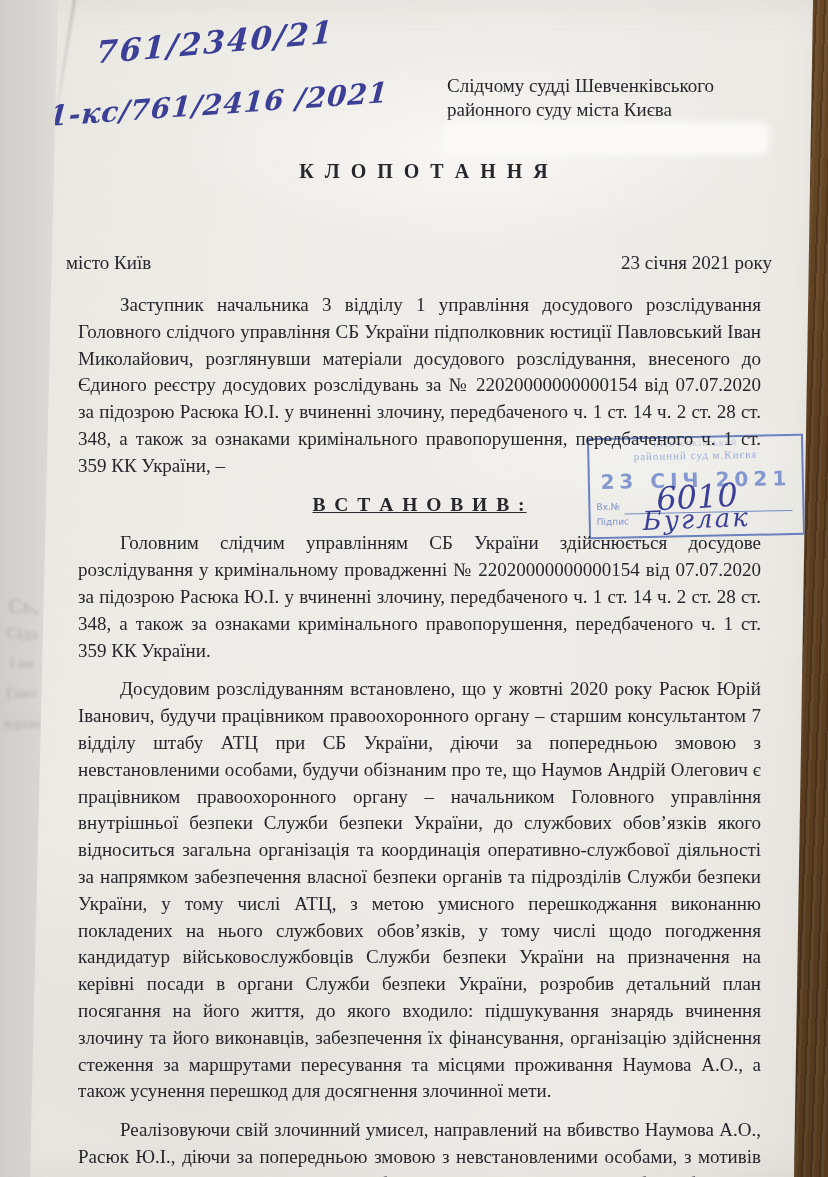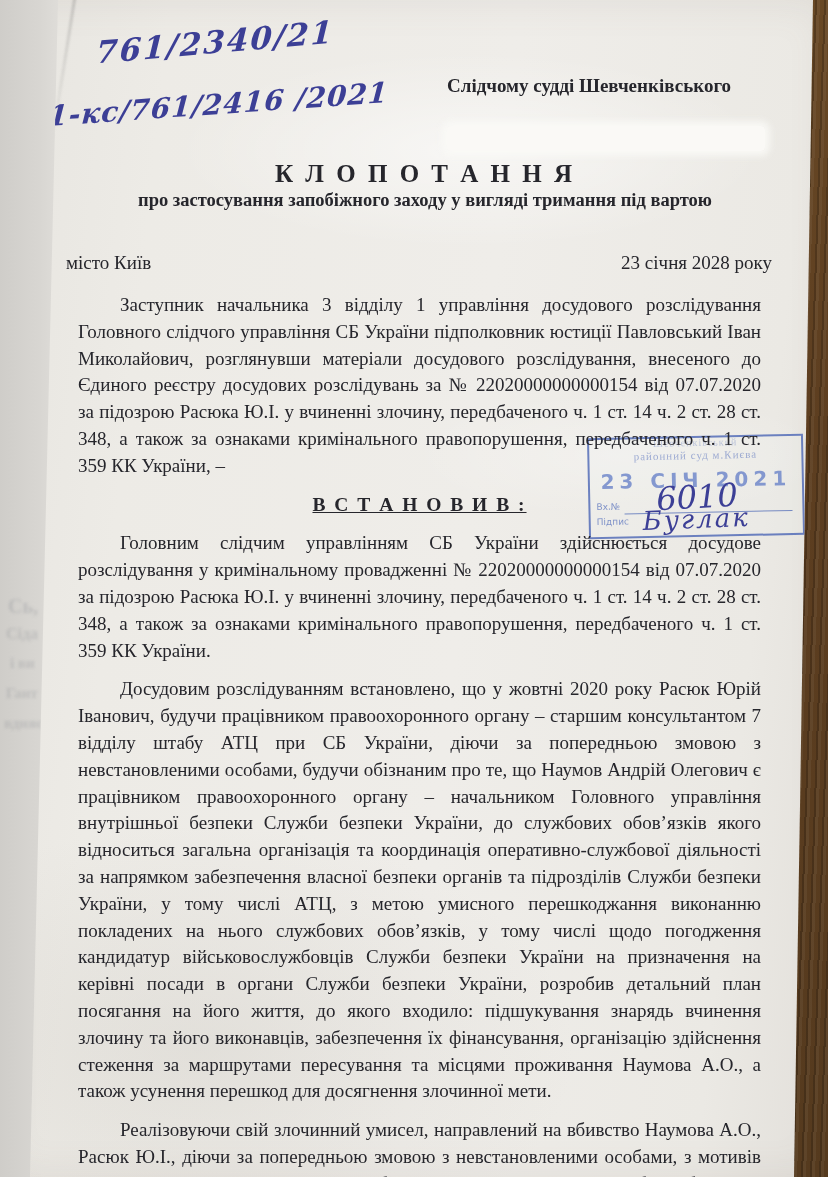--- a/index.html
+++ b/index.html
@@ -31,26 +31,26 @@
   .crease{position:absolute;left:62px;top:-6px;width:3px;height:150px;
     background:linear-gradient(180deg,rgba(90,90,90,.25),rgba(90,90,90,0));
     transform:rotate(9deg);filter:blur(1px);}
   
   .hand{position:absolute;color:#3c3f96;font-family:"DejaVu Serif",serif;
     font-style:italic;font-weight:bold;white-space:nowrap;}
   .hand1{left:96px;top:24px;font-size:31px;transform:rotate(-5deg) skewX(-8deg);letter-spacing:2px;}
   .hand2{left:48px;top:88px;font-size:28px;transform:rotate(-4deg) skewX(-8deg);letter-spacing:1px;}
   
   .addressee{position:absolute;left:447px;top:74px;width:330px;
-    font-size:19px;font-weight:bold;line-height:24px;color:#26262c;}
+    font-size:19px;font-weight:normal;line-height:24px;color:#26262c;}
   .redact{position:absolute;left:447px;top:126px;width:318px;height:25px;border-radius:4px;
     background:rgba(250,249,246,.97);box-shadow:0 0 7px 5px rgba(250,249,246,.9);}
   
   .title{position:absolute;left:60px;top:160px;width:730px;text-align:center;
-    font-size:25px;font-weight:bold;letter-spacing:3px;color:#26262c;}
+    font-size:20px;font-weight:bold;letter-spacing:3px;color:#26262c;}
   .subtitle{position:absolute;left:60px;top:190px;width:730px;text-align:center;
     font-size:18.5px;font-weight:bold;color:#26262c;}
   .placedate{position:absolute;left:66px;top:252px;width:706px;display:flex;
     justify-content:space-between;font-size:19px;color:#26262c;}
   
   .bodyflow{position:absolute;left:66px;top:280px;width:707px;color:#26262c;
     font-size:19px;line-height:26.8px;text-align:justify;}
   .bodyflow p{margin:12px;text-indent:42px;}
   .resolution{font-weight:bold;text-align:center;text-indent:0 !important;
     letter-spacing:2px;margin:7px 0 8px 0 !important;font-size:19.5px;text-decoration:underline;}
@@ -90,29 +90,29 @@
 </div>
 
 <div class="page">
   <div class="crease"></div>
 
   <div class="hand hand1">761/2340/21</div>
   <div class="hand hand2">1-кс/761/2416 /2021</div>
 
   <div class="addressee">
     <div>Слідчому судді Шевченківського</div>
+    <div>районного суду міста Києва</div>
   </div>
   <div class="redact"></div>
 
   <div class="title">К Л О П О Т А Н Н Я</div>
-  <div class="subtitle">про застосування запобіжного заходу у вигляді тримання під вартою</div>
 
   <div class="placedate">
     <span>місто Київ</span>
-    <span>23 січня 2028 року</span>
+    <span>23 січня 2021 року</span>
   </div>
 
   <div class="stamp">
     <div class="c1">Шевченківський</div>
     <div class="c2">районний суд м.Києва</div>
     <div class="date">23 СІЧ 2021</div>
     <div class="lbl lbl-in">Вх.№</div>
     <div class="line"></div>
     <div class="lbl lbl-sign">Підпис</div>
     <div class="hnum">6010</div>

